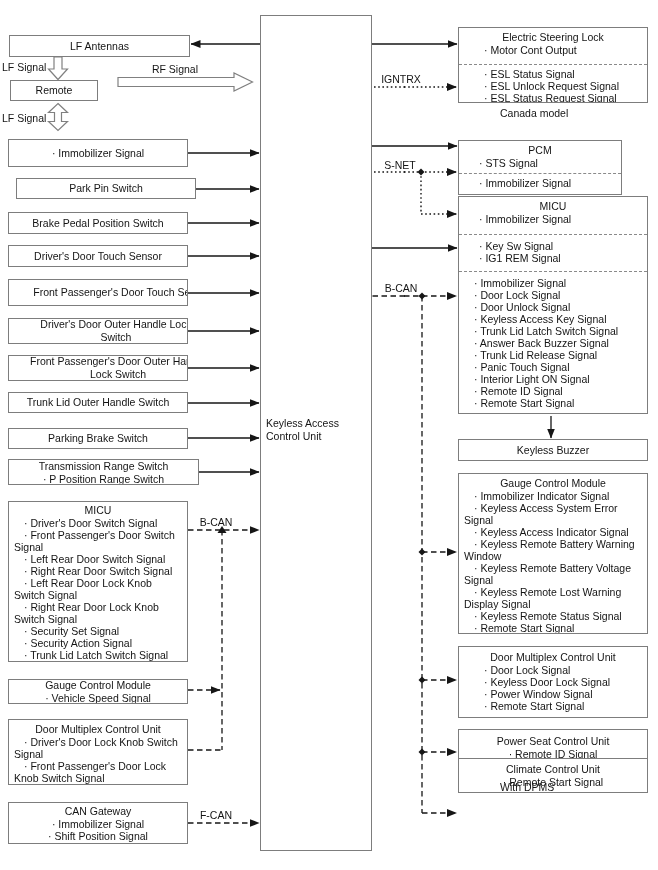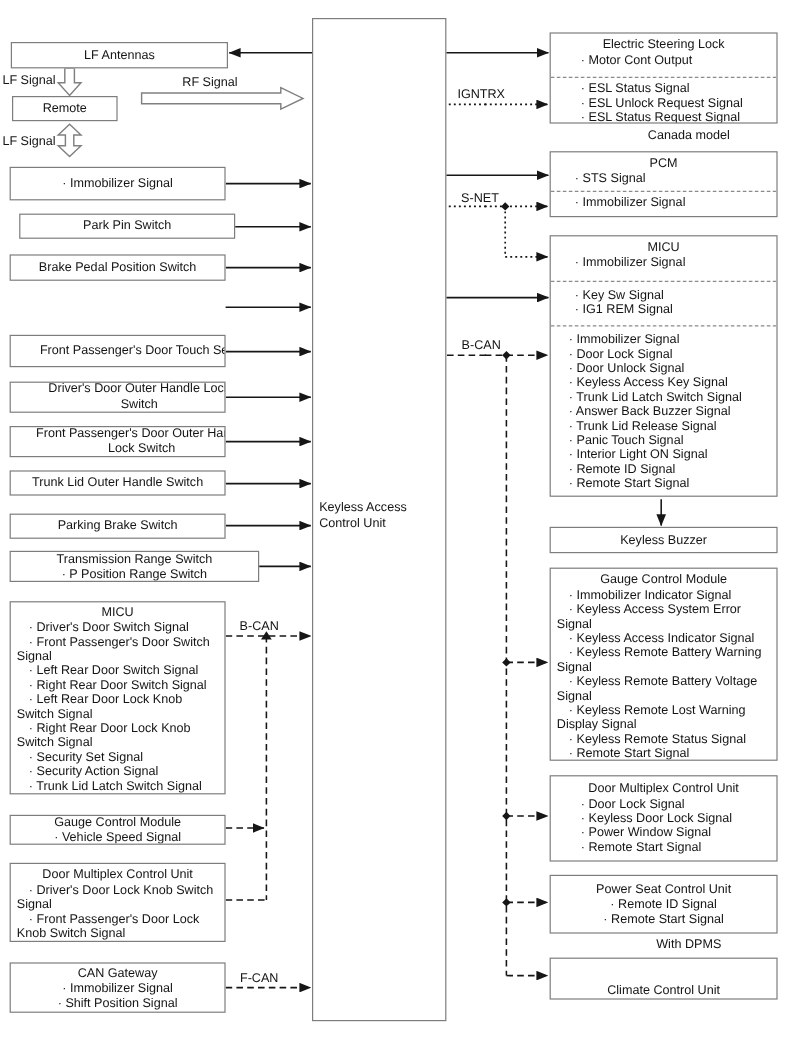--- a/index.html
+++ b/index.html
@@ -18,21 +18,21 @@
   .sec { box-sizing:border-box; padding-top:3px; }
   .divider { border-top:1px dashed #8a8a8a; }
   .sigs .sig { line-height:12px; }
   .sigs.c .sig { text-align:center; }
   .sigs.h .sig { text-align:left; padding-left:5px; padding-right:6px; text-indent:10px; }
   .sigs.i20 .sig { text-align:left; padding-left:20px; }
   .sigs.i25 .sig { text-align:left; padding-left:25px; }
   .cu-label { position:absolute; left:5px; top:401px; width:80px; line-height:13px; }
   .lbl { position:absolute; line-height:12px; white-space:nowrap; }
   .lbl.ctr { text-align:center; white-space:normal; }
-  .note { position:absolute; width:148px; text-align:center; line-height:12px; }
+  .note { position:absolute; width:148px; text-align:left; line-height:12px; }
 </style>
 </head>
 <body>
 
 <div class="stage">
 
   <svg class="wires" width="658" height="870" viewBox="0 0 658 870">
     <defs>
       <marker id="ah" viewBox="0 0 10 8" markerWidth="10" markerHeight="8" refX="9.5" refY="4" orient="auto" markerUnits="userSpaceOnUse">
         <path d="M0,0 L10,4 L0,8 Z" fill="#161616"></path>
@@ -116,20 +116,23 @@
   </div>
 
   <div class="box vc" style="left:16px;top:178px;width:180px;height:21px">
     <div class="ttl">Park Pin Switch</div>
   </div>
 
   <div class="box vc" style="left:8px;top:212px;width:180px;height:22px">
     <div class="ttl">Brake Pedal Position Switch</div>
   </div>
 
+  <div class="box vc" style="left:8px;top:245px;width:180px;height:22px">
+    <div class="ttl">Driver's Door Touch Sensor</div>
+  </div>
 
   <div class="box vc" style="left:8px;top:279px;width:180px;height:27px">
     <div class="ttl" style="padding:0 24px">Front Passenger's Door Touch Sensor</div>
   </div>
 
   <div class="box vc" style="left:8px;top:318px;width:180px;height:26px">
     <div class="ttl" style="padding:0 18px">Driver's Door Outer Handle Lock Switch</div>
   </div>
 
   <div class="box vc" style="left:8px;top:355px;width:180px;height:26px">
@@ -137,21 +140,21 @@
   </div>
 
   <div class="box vc" style="left:8px;top:392px;width:180px;height:21px">
     <div class="ttl">Trunk Lid Outer Handle Switch</div>
   </div>
 
   <div class="box vc" style="left:8px;top:428px;width:180px;height:21px">
     <div class="ttl">Parking Brake Switch</div>
   </div>
 
-  <div class="box vc" style="left:8px;top:459px;width:208px;height:26px">
+  <div class="box vc" style="left:8px;top:459px;width:191px;height:26px">
     <div class="ttl">Transmission Range Switch</div>
     <div class="sigs c">
         <div class="sig">· P Position Range Switch</div>
       </div>
   </div>
 
   <div class="box" style="left:8px;top:501px;width:180px;height:161px;padding-top:2px">
     <div class="ttl">MICU</div>
     <div class="sigs h">
         <div class="sig">· Driver's Door Switch Signal</div>
@@ -202,21 +205,21 @@
     </div>
     <div class="sec divider" style="height:38px">
       <div class="sigs i25">
           <div class="sig">· ESL Status Signal</div>
           <div class="sig">· ESL Unlock Request Signal</div>
           <div class="sig">· ESL Status Request Signal</div>
         </div>
     </div>
   </div>
 
-  <div class="box" style="left:458px;top:126px;width:190px;height:55px">
+  <div class="box" style="left:458px;top:140px;width:164px;height:55px">
     <div class="sec" style="height:32px">
       <div class="ttl">PCM</div>
       <div class="sigs i20">
           <div class="sig">· STS Signal</div>
         </div>
     </div>
     <div class="sec divider" style="height:21px">
       <div class="sigs i20">
           <div class="sig">· Immobilizer Signal</div>
         </div>
@@ -256,21 +259,21 @@
   <div class="box vc" style="left:458px;top:439px;width:190px;height:22px">
     <div class="ttl">Keyless Buzzer</div>
   </div>
 
   <div class="box" style="left:458px;top:473px;width:190px;height:161px;padding-top:3px">
     <div class="ttl">Gauge Control Module</div>
     <div class="sigs h">
         <div class="sig">· Immobilizer Indicator Signal</div>
         <div class="sig">· Keyless Access System Error Signal</div>
         <div class="sig">· Keyless Access Indicator Signal</div>
-        <div class="sig">· Keyless Remote Battery Warning Signal</div>
+        <div class="sig">· Keyless Remote Battery Warning Window</div>
         <div class="sig">· Keyless Remote Battery Voltage Signal</div>
         <div class="sig">· Keyless Remote Lost Warning Display Signal</div>
         <div class="sig">· Keyless Remote Status Signal</div>
         <div class="sig">· Remote Start Signal</div>
       </div>
   </div>
 
   <div class="box" style="left:458px;top:646px;width:190px;height:72px;padding-top:4px">
     <div class="ttl">Door Multiplex Control Unit</div>
     <div class="sigs i25">
@@ -282,21 +285,21 @@
   </div>
 
   <div class="box" style="left:458px;top:729px;width:190px;height:49px;padding-top:5px">
     <div class="ttl">Power Seat Control Unit</div>
     <div class="sigs c">
         <div class="sig">· Remote ID Signal</div>
         <div class="sig">· Remote Start Signal</div>
       </div>
   </div>
 
-  <div class="box" style="left:458px;top:798px;width:190px;height:35px;padding-top:20px">
+  <div class="box" style="left:458px;top:758px;width:190px;height:35px;padding-top:4px">
     <div class="ttl">Climate Control Unit</div>
     <div class="sigs c">
         <div class="sig">· Remote Start Signal</div>
       </div>
   </div>
 
   <div class="lbl" style="left:2px;top:61px">LF Signal</div>
   <div class="lbl" style="left:2px;top:112px">LF Signal</div>
   <div class="lbl ctr" style="left:130px;top:63px;width:90px">RF Signal</div>
   <div class="lbl ctr" style="left:366px;top:73px;width:70px">IGNTRX</div>

